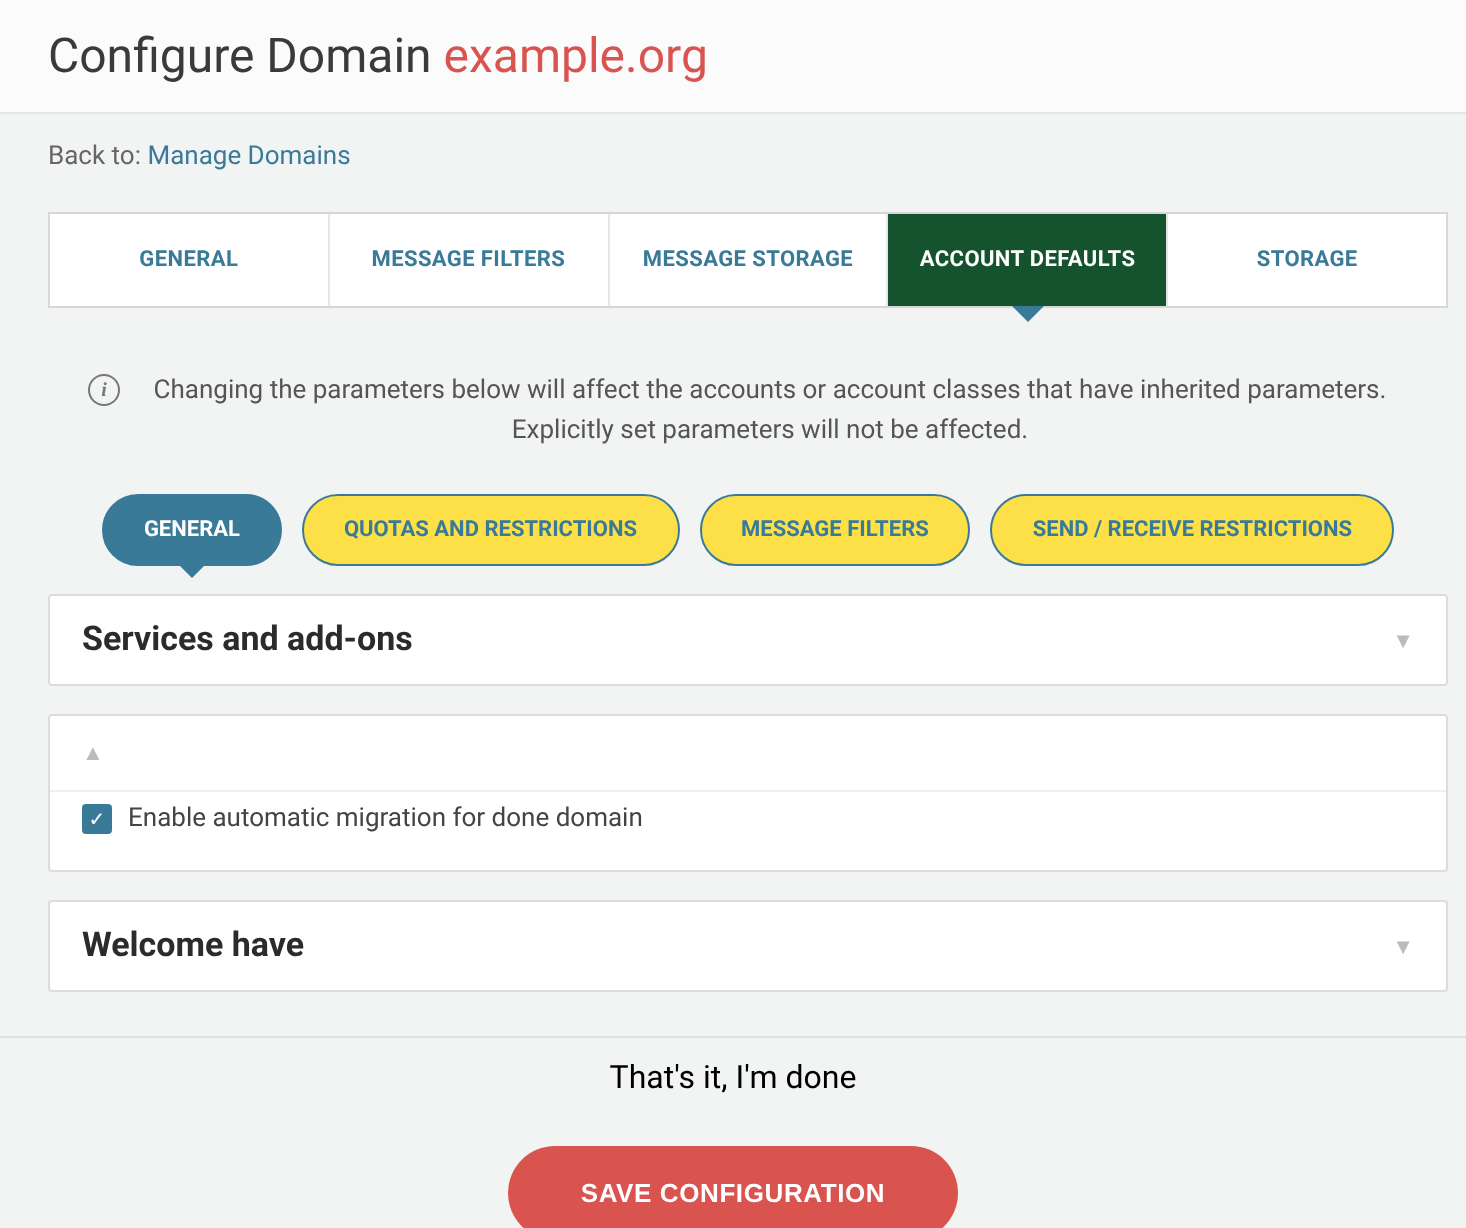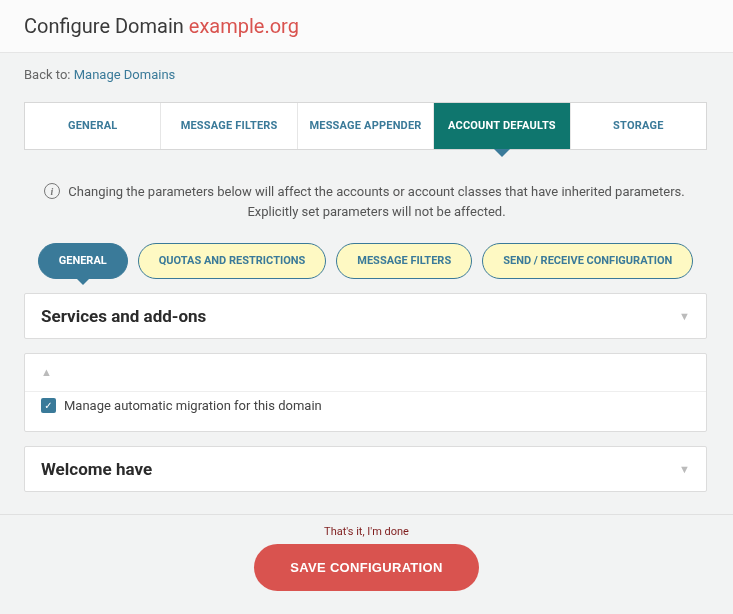--- a/index.html
+++ b/index.html
@@ -10,29 +10,29 @@
     width: 733px;
     height: 614px;
     overflow: hidden;
   }
   .header {
     background: #fbfbfb;
     padding: 14px 24px 14px 24px;
     border-bottom: 1px solid #e5e5e5;
   }
   .title {
-    font-size: 20px;
+    font-size: 24px;
     font-weight: 400;
     color: #3a3a3a;
   }
   .title .domain-name {
     color: #d9534f;
   }
   .content {
-    padding: 12px 26px 0 24px;
+    padding: 12px 9px 0 24px;
   }
   .breadcrumb {
     font-size: 13px;
     color: #666;
     margin-bottom: 20px;
     padding-top: 2px;
   }
   .breadcrumb a {
     color: #3a7a99;
     text-decoration: none;
@@ -54,21 +54,21 @@
     border-right: 1px solid #e6e6e6;
     cursor: pointer;
     display: flex;
     align-items: center;
     justify-content: center;
     line-height: 1.3;
     min-height: 46px;
   }
   .tab:last-child { border-right: none; text-align: center; }
   .tab.active {
-    background: #0f766e;
+    background: #14532d;
     color: #fff;
     position: relative;
   }
   .tab.active::after {
     content: "";
     position: absolute;
     bottom: -8px;
     left: 50%;
     transform: translateX(-50%);
     width: 0; height: 0;
@@ -105,21 +105,21 @@
   }
   .pillbar {
     display: flex;
     justify-content: center;
     gap: 10px;
     margin-top: 22px;
   }
   .pill {
     border: 1px solid #3a7a99;
     color: #3a7a99;
-    background: #fef9c3;
+    background: #fde047;
     border-radius: 20px;
     padding: 8px 20px;
     font-size: 11px;
     font-weight: 700;
     text-align: center;
     cursor: pointer;
     line-height: 1.2;
     display: flex;
     align-items: center;
     justify-content: center;
@@ -186,23 +186,23 @@
     cursor: pointer;
   }
   .footer {
     margin-top: 22px;
     border-top: 1px solid #e0e0e0;
     text-align: center;
     padding-top: 10px;
     padding-bottom: 16px;
   }
   .done-text {
-    font-size: 11px;
-    color: #7f1d1d;
-    margin-bottom: 6px;
+    font-size: 16px;
+    color: #000000;
+    margin-bottom: 25px;
   }
   .save-btn {
     display: inline-block;
     background: #d9534f;
     color: #fff;
     font-size: 13px;
     font-weight: 600;
     letter-spacing: 0.3px;
     padding: 16px 36px;
     border-radius: 30px;
@@ -228,21 +228,21 @@
   </div>
 
   <div class="tabbar">
     <div class="tab">
         <span>GENERAL</span>
       </div>
     <div class="tab">
         <span>MESSAGE FILTERS</span>
       </div>
     <div class="tab">
-        <span>MESSAGE APPENDER</span>
+        <span>MESSAGE STORAGE</span>
       </div>
     <div class="tab active">
         <span>ACCOUNT DEFAULTS</span>
       </div>
     <div class="tab">
         <span>STORAGE</span>
       </div>
   </div>
 
   <div class="info-row">
@@ -254,39 +254,39 @@
     <div class="pill active">
         <span>GENERAL</span>
       </div>
     <div class="pill">
         <span>QUOTAS AND RESTRICTIONS</span>
       </div>
     <div class="pill">
         <span>MESSAGE FILTERS</span>
       </div>
     <div class="pill">
-        <span>SEND / RECEIVE CONFIGURATION</span>
+        <span>SEND / RECEIVE RESTRICTIONS</span>
       </div>
   </div>
 
   <div class="panel">
     <div class="panel-header">
       <span class="panel-title">Services and add-ons</span>
       <span class="panel-caret">▼</span>
     </div>
   </div>
 
   <div class="panel">
     <div class="panel-header">
       <span class="panel-caret">▲</span>
     </div>
     <div class="panel-body">
       <div class="checkbox-row">
         <span class="checkbox">✓</span>
-        <span>Manage automatic migration for this domain</span>
+        <span>Enable automatic migration for done domain</span>
       </div>
     </div>
   </div>
 
   <div class="panel">
     <div class="panel-header">
       <span class="panel-title">Welcome have</span>
       <span class="panel-caret">▼</span>
     </div>
   </div>

